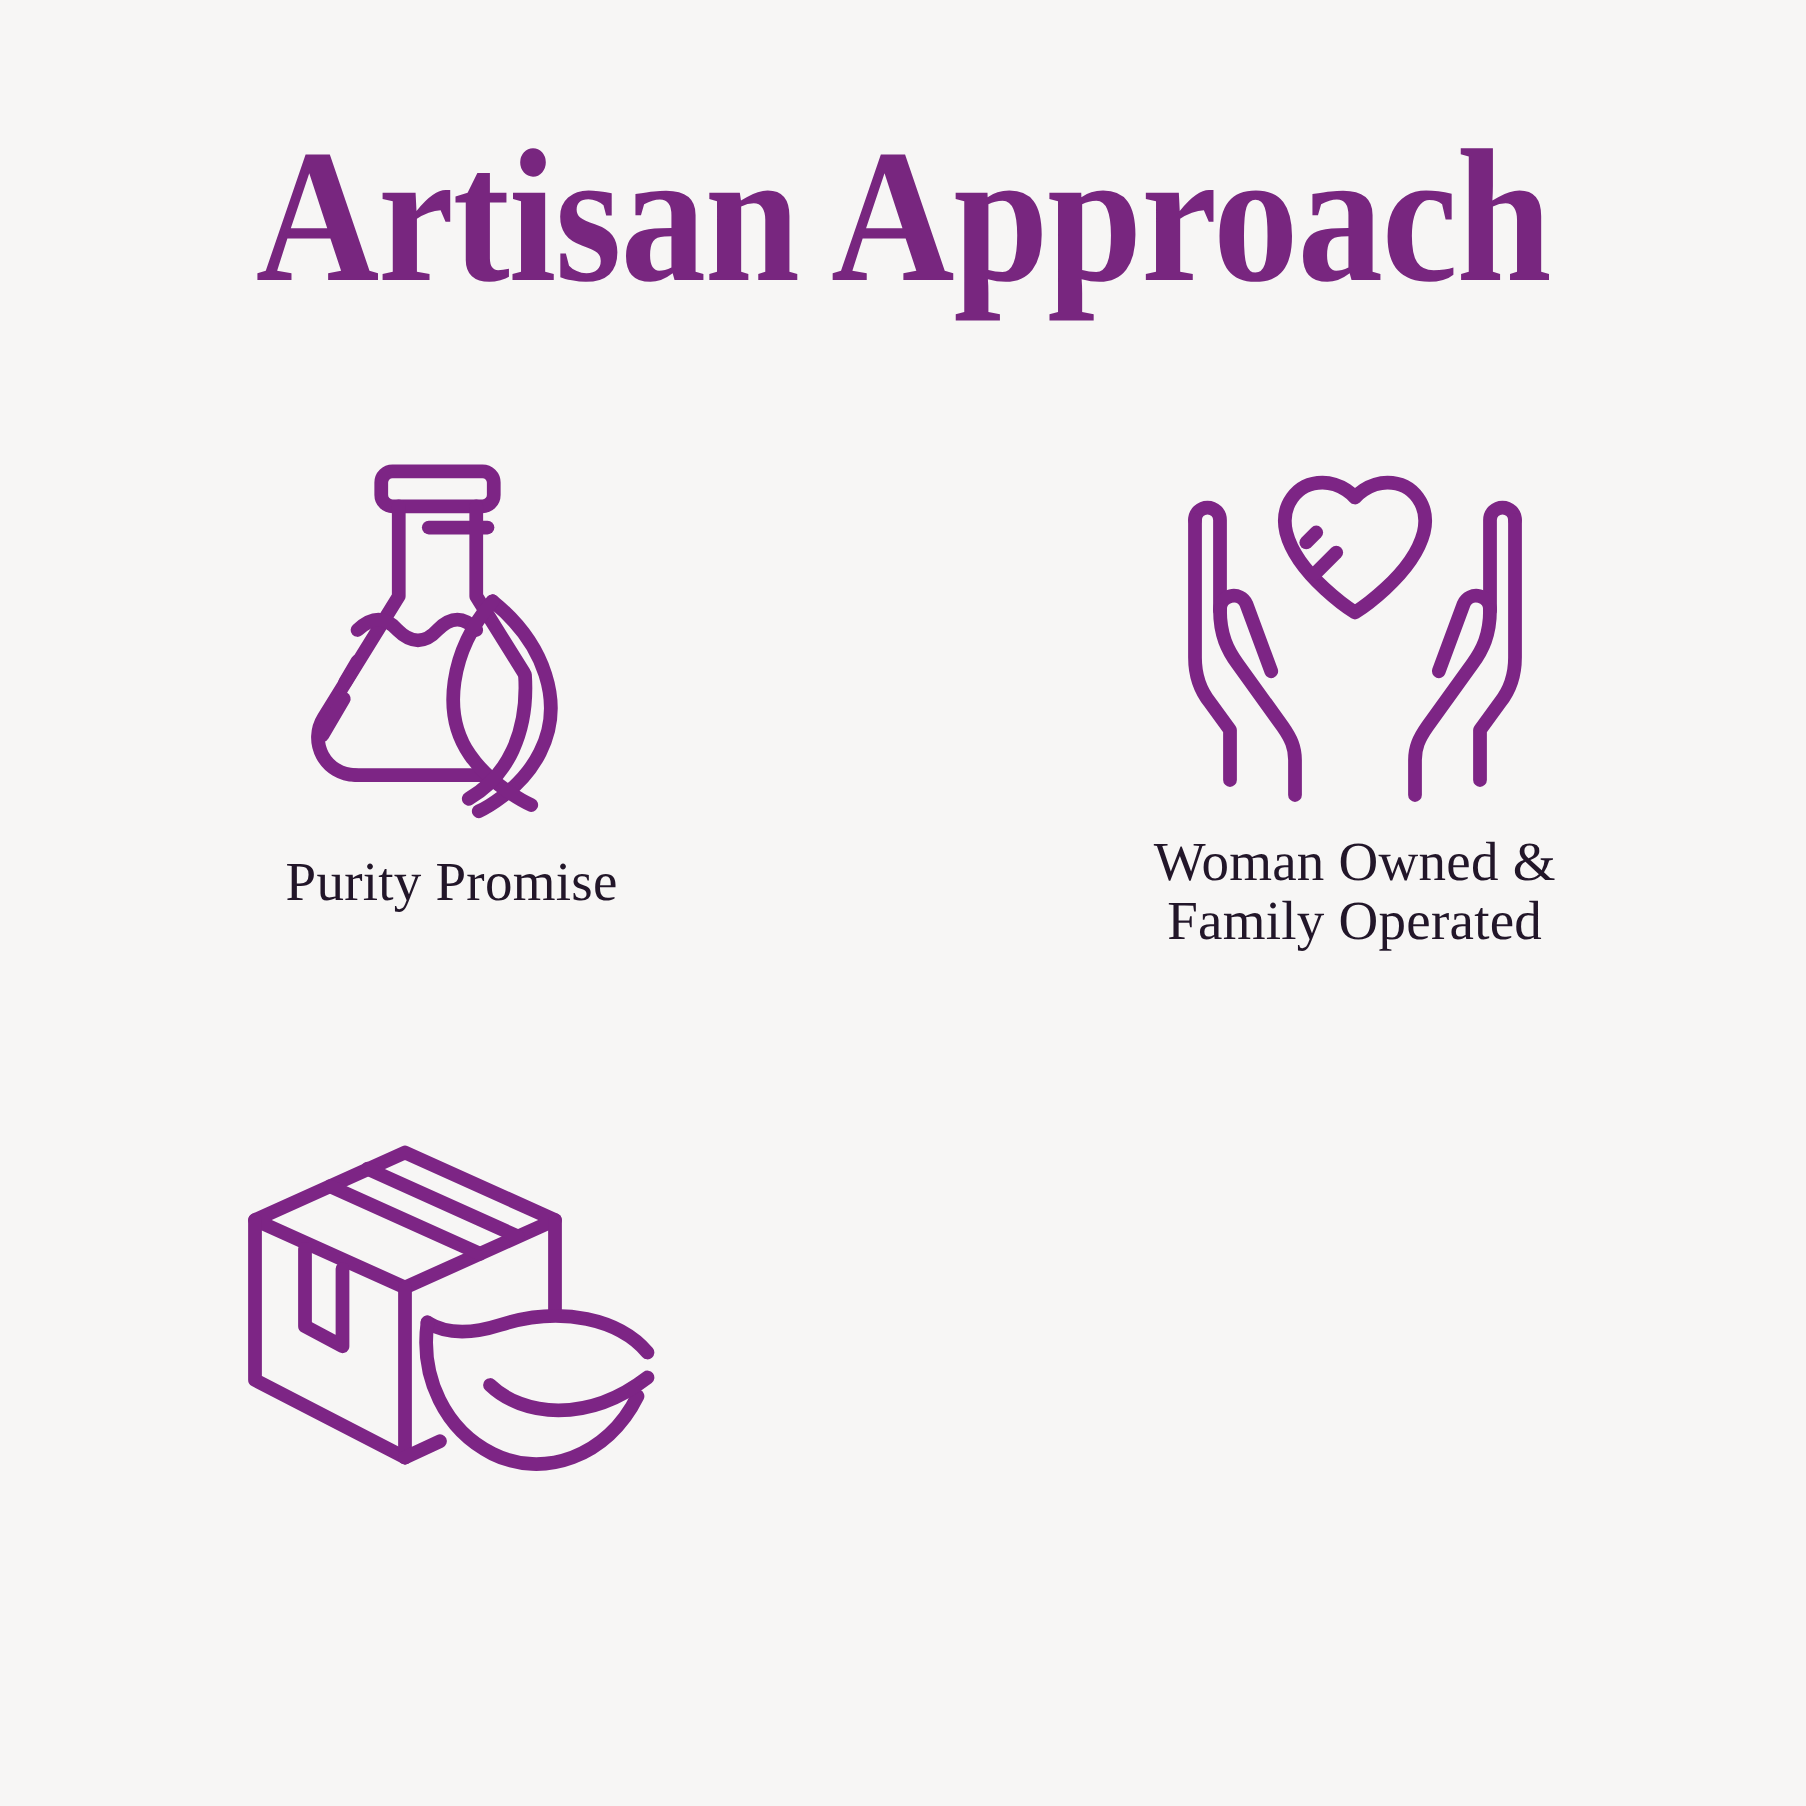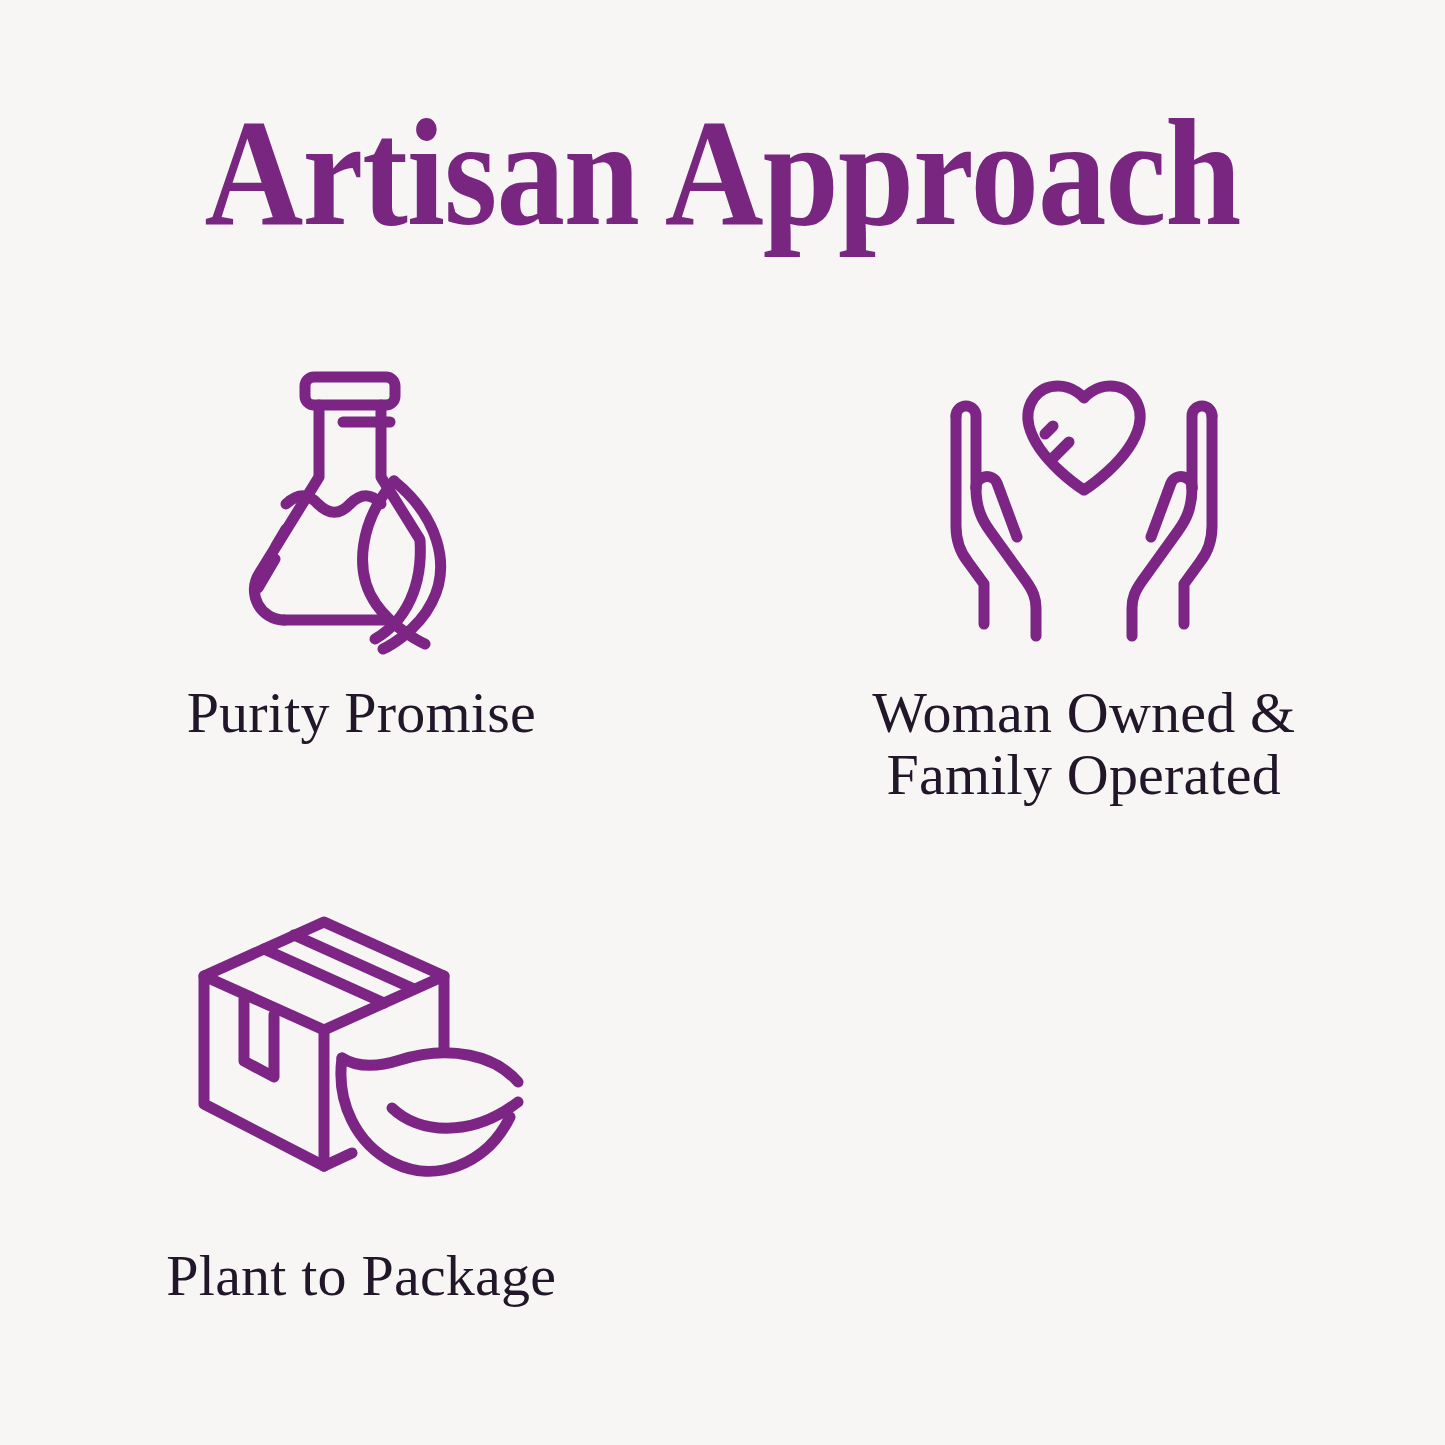--- a/index.html
+++ b/index.html
@@ -70,34 +70,34 @@
   }
 
   .feature-icon svg {
     display:block;
     overflow:visible;
   }
 
   .feature-label {
     font-family:"Liberation Serif", "DejaVu Serif", serif;
     font-weight:400;
-    font-size:58px;
+    font-size:44px;
     line-height:1.07;
     color:#221629;
     text-align:center;
     white-space:pre-line;
     letter-spacing:0.2px;
   }
 
   
   .cell-0 .feature-icon { margin-top:18px; }
   .cell-0 .feature-label { margin-top:34px; }
 
   .cell-1 .feature-icon { margin-top:24px; }
-  .cell-1 .feature-label { margin-top:28px; }
+  .cell-1 .feature-label { margin-top:12px; }
 
   .cell-2 .feature-icon { margin-top:58px; }
   .cell-2 .feature-label { margin-top:56px; }
 
   .cell-3 .feature-icon { margin-top:44px; }
   .cell-3 .feature-label { margin-top:46px; }
 </style>
 </head>
 <body>
 
@@ -186,17 +186,16 @@
           <path d="M48 85 v62 l30 16 v-62"></path>
 
           <path d="M128 252 l28 -13"></path>
 
           <path d="M146 144 c16 10 36 9 58 2 c50 -16 96 -4 118 22"></path>
           <path d="M146 144 c-6 44 14 86 52 105 c40 20 92 3 116 -46"></path>
 
           <path d="M196 194 c26 25 78 31 126 -6"></path>
         </svg>
       </div>
-      <div class="feature-label">Plant to Package</div>
     </div>
 
   </div>
 </div>
 
 </body></html>

